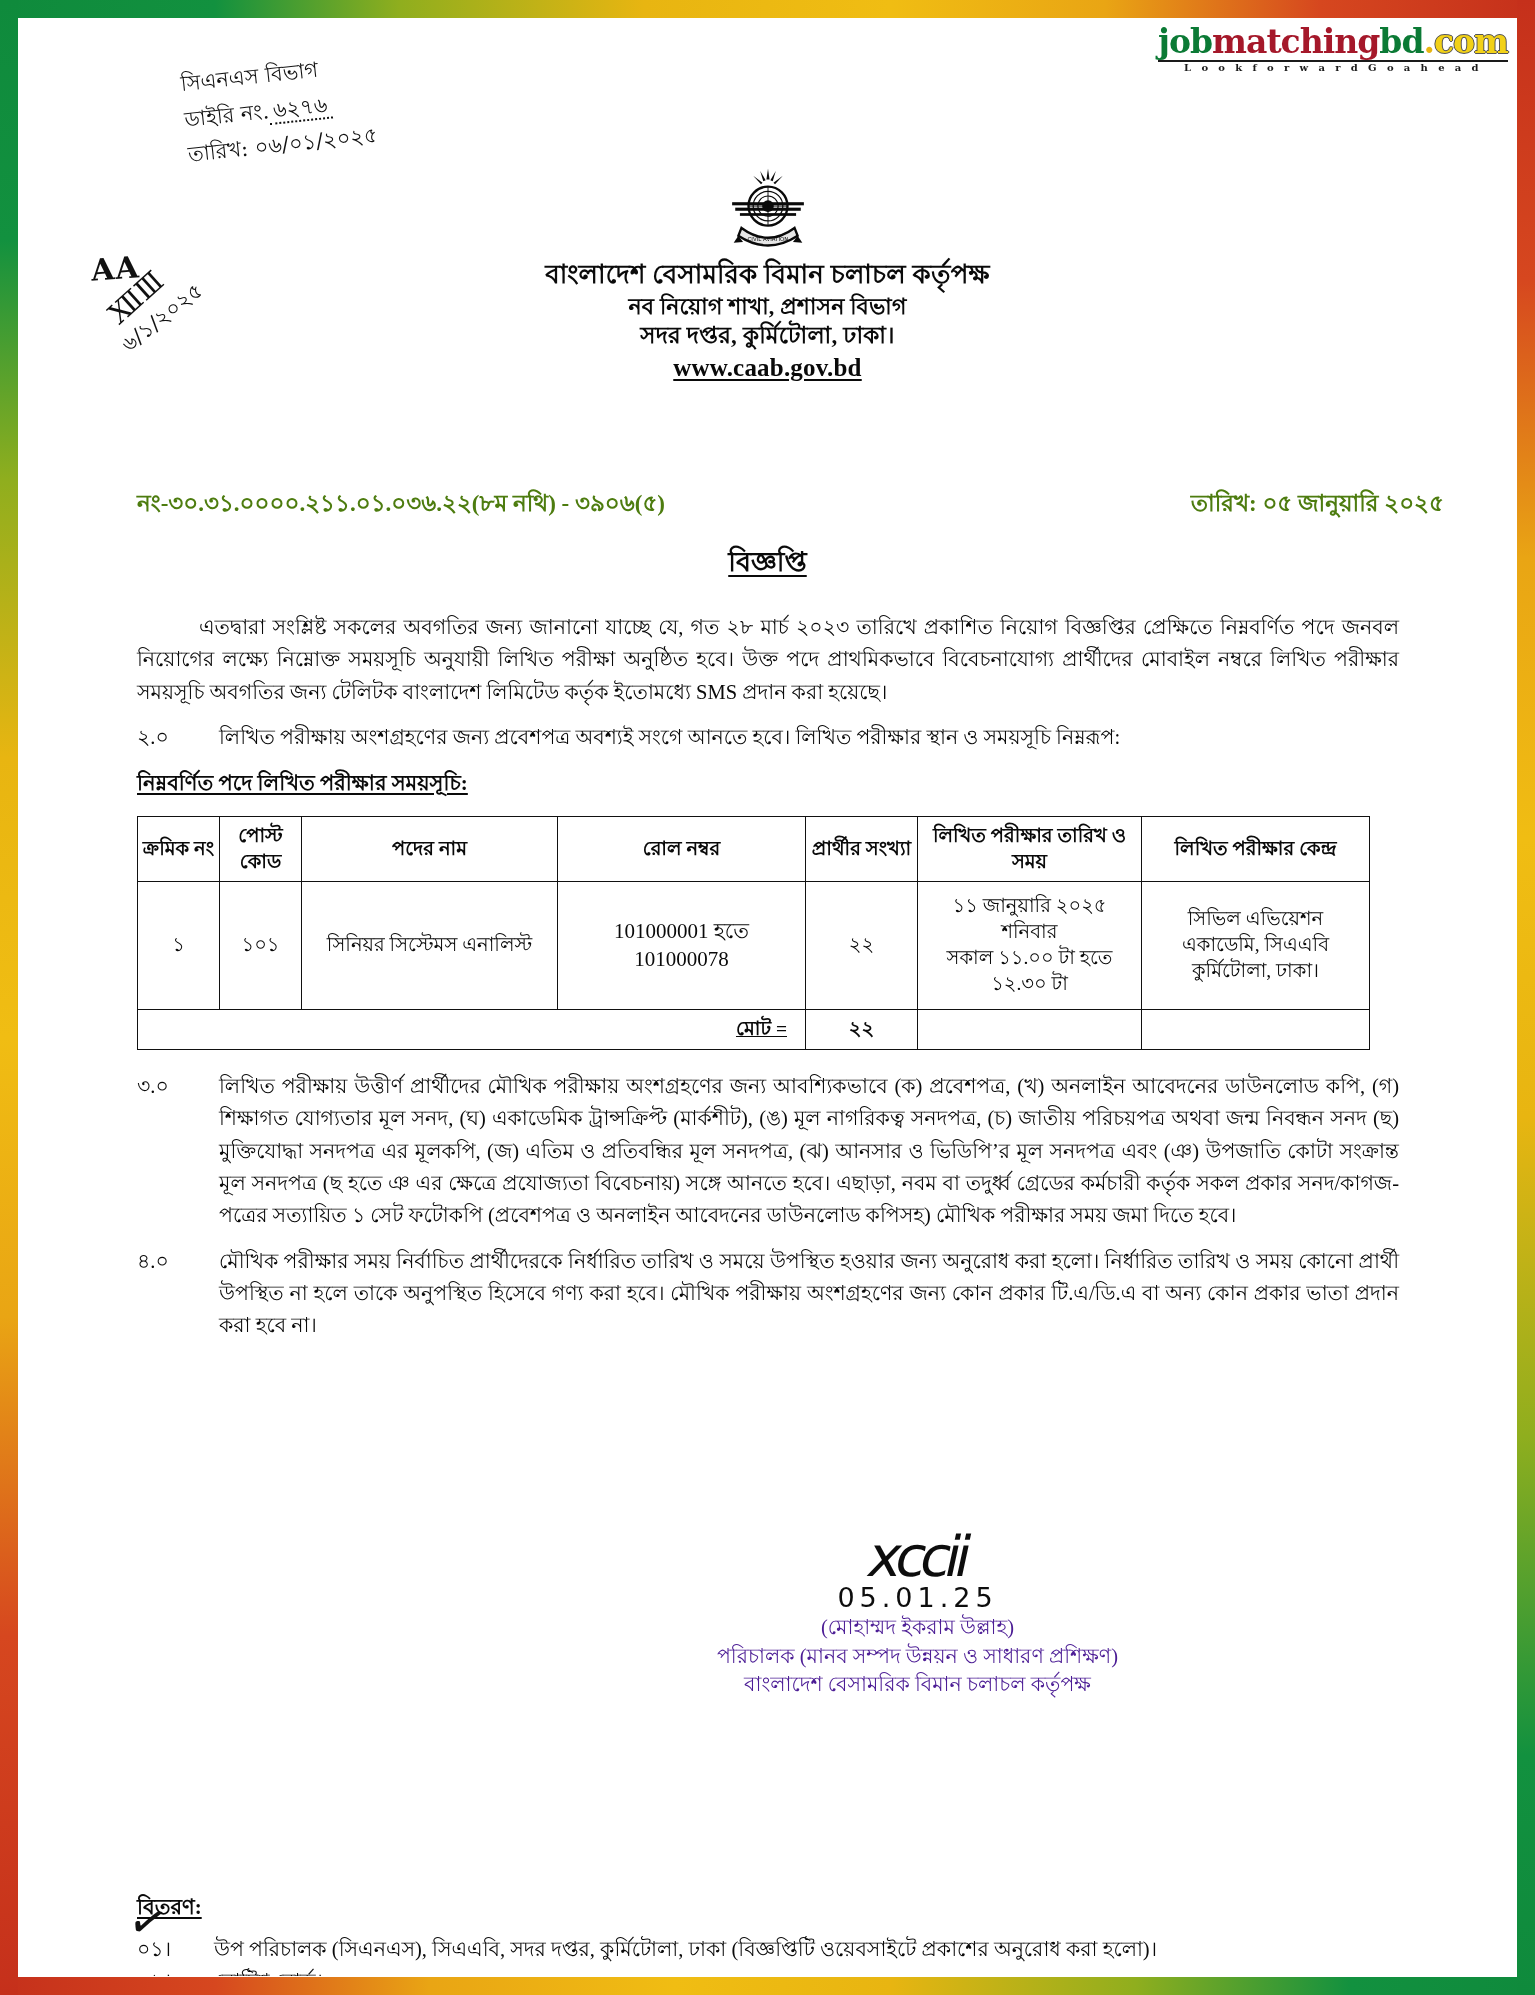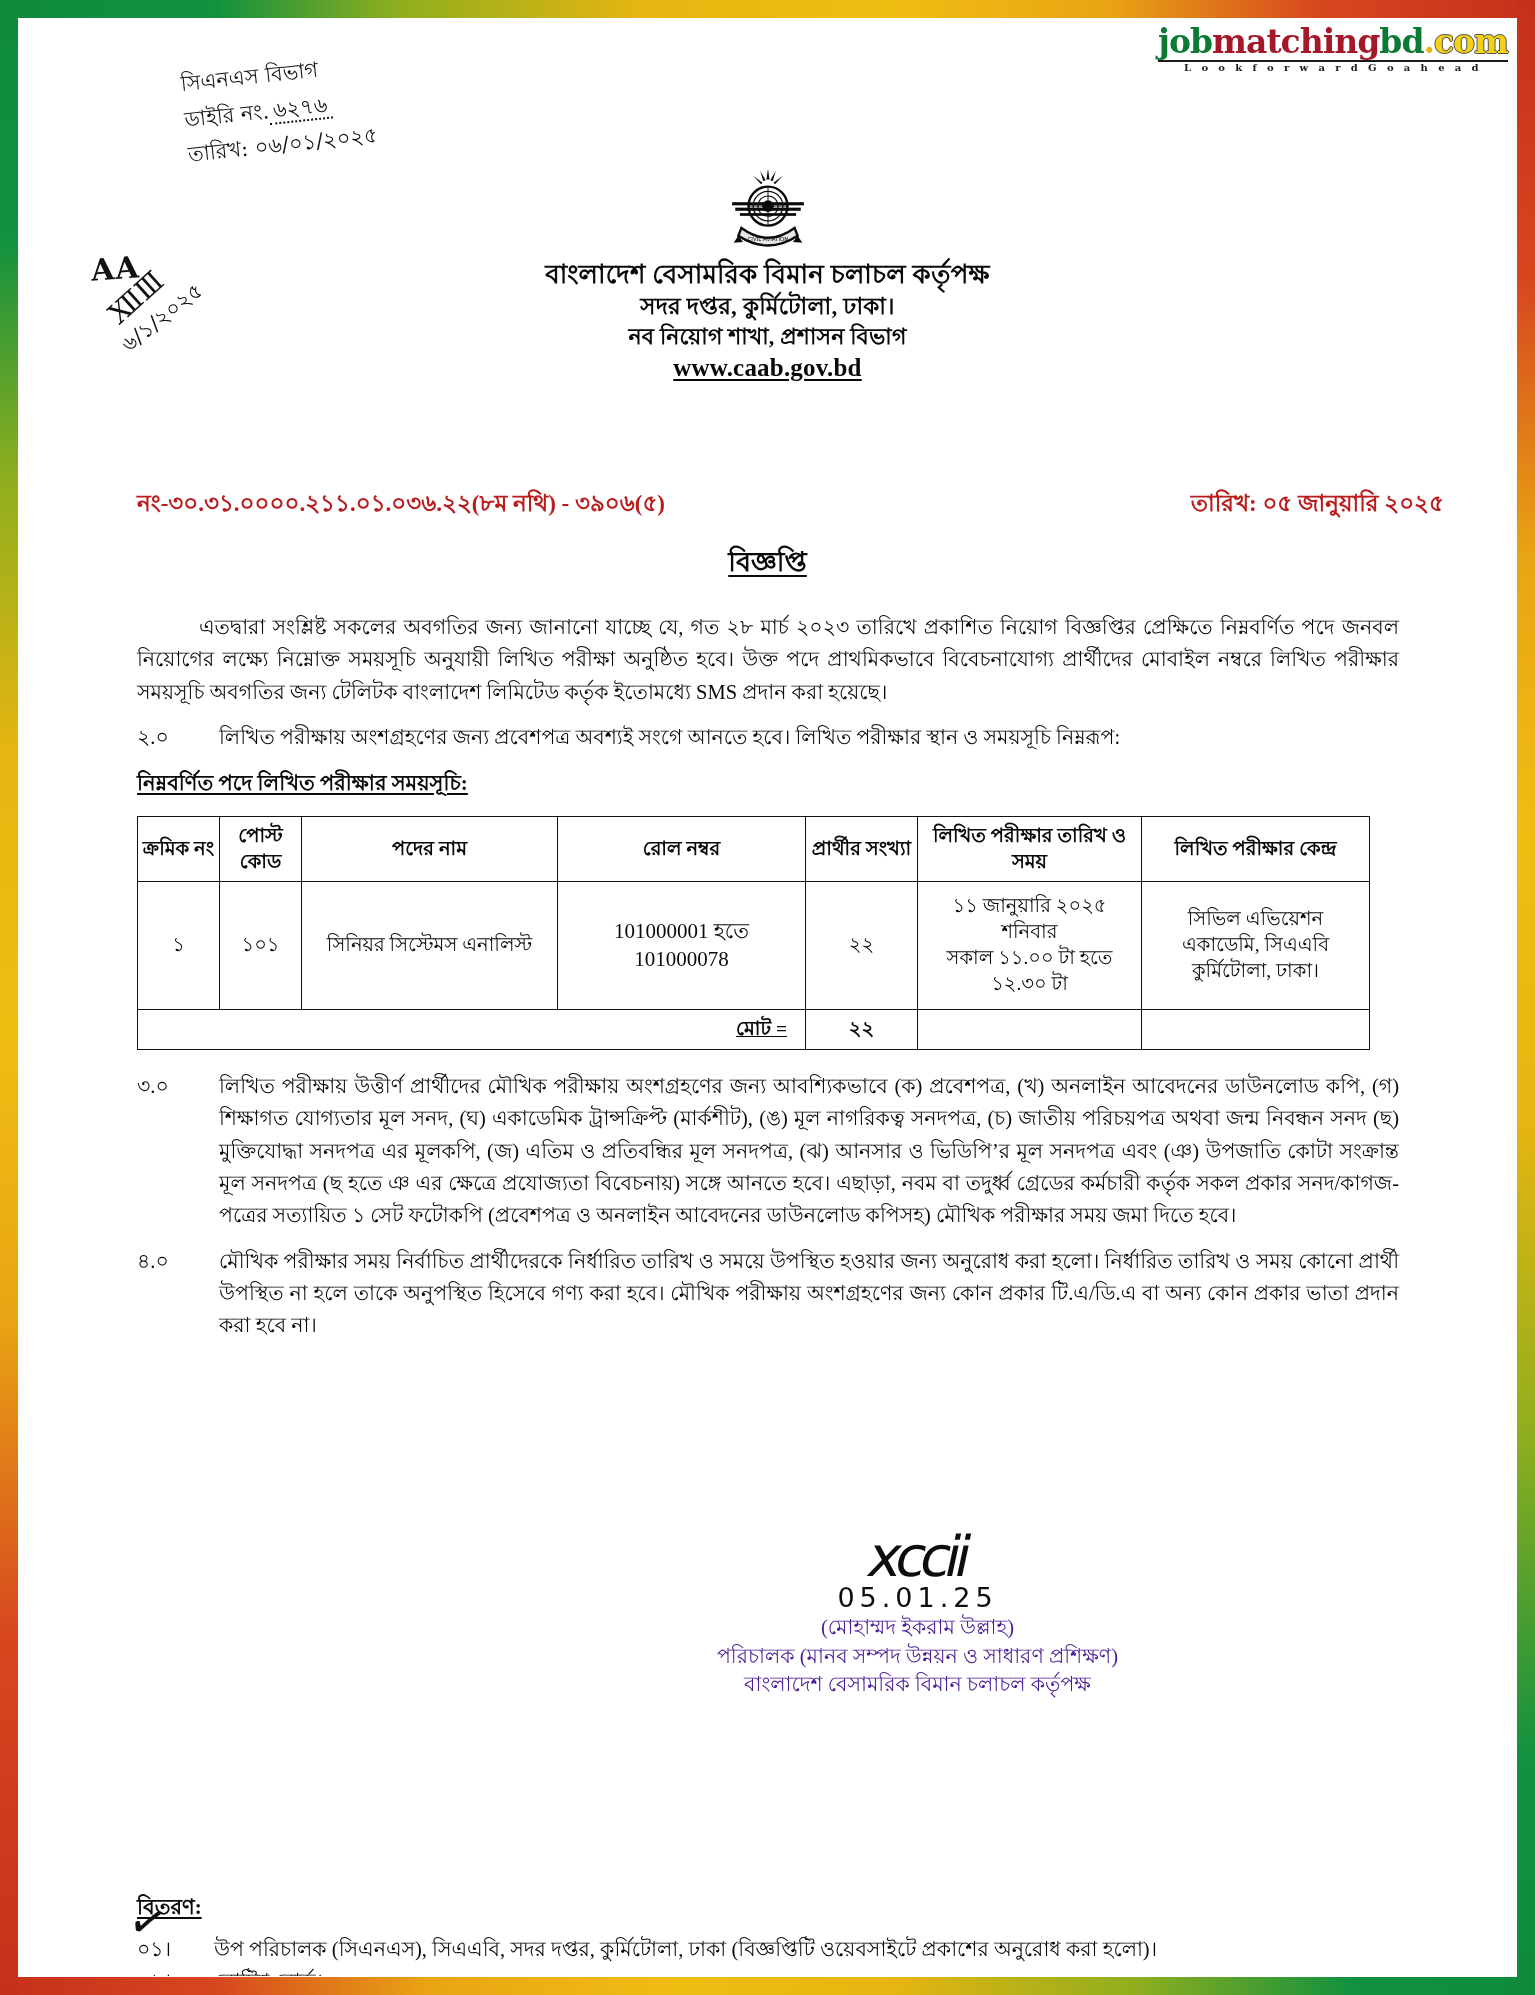--- a/index.html
+++ b/index.html
@@ -132,21 +132,21 @@
     font-family: "Liberation Serif", serif;
   }
 
   
   #refrow {
     position: absolute; top: 466px; left: 0; width: 1497px;
     padding: 0 72px 0 118px;
     display: flex; justify-content: space-between; align-items: baseline;
   }
   #refno, #refdate {
-    font-size: 23px; font-weight: bold; color: #b91c1c;
+    font-size: 23px; font-weight: bold; color: #4d7c0f;
     font-family: "Liberation Serif", serif;
     white-space: nowrap;
   }
 
   
   #notice-title {
     position: absolute; top: 522px; left: 0; width: 1497px;
     text-align: center;
     font-size: 27px; font-weight: bold;
     text-decoration: underline;
@@ -307,22 +307,22 @@
           <path d="M25 50 H75 M50 25 V75" stroke="#0a0a0a" stroke-width="1.2"></path>
 
           <path d="M16 78 Q50 103 84 78 L88 88 Q50 113 12 88 Z" fill="none" stroke="#0a0a0a" stroke-width="3"></path>
           <path d="M16 78 Q50 103 84 78 L88 88 Q50 113 12 88 Z" fill="#0a0a0a" opacity="0.1"></path>
           <path d="M12 88 L6 97 L18 96 Z"></path>
           <path d="M88 88 L94 97 L82 96 Z"></path>
           <text x="50" y="95" font-size="7" text-anchor="middle" font-family="DejaVu Sans, sans-serif" fill="#0a0a0a">CIVIL AVIATION</text>
         </g>
       </svg>
       <div class="head-line" id="head-org">বাংলাদেশ বেসামরিক বিমান চলাচল কর্তৃপক্ষ</div>
+      <div class="head-line" id="head-branch">নব নিয়োগ শাখা, প্রশাসন বিভাগ</div>
       <div class="head-line" id="head-addr">সদর দপ্তর, কুর্মিটোলা, ঢাকা।</div>
-      <div class="head-line" id="head-branch">নব নিয়োগ শাখা, প্রশাসন বিভাগ</div>
       <div class="head-line" id="head-url">www.caab.gov.bd</div>
     </div>
 
     <div id="refrow">
       <div id="refno">নং-৩০.৩১.০০০০.২১১.০১.০৩৬.২২(৮ম নথি) - ৩৯০৬(৫)</div>
       <div id="refdate">তারিখ: ০৫ জানুয়ারি ২০২৫</div>
     </div>
 
     <div id="notice-title">বিজ্ঞপ্তি</div>
 

